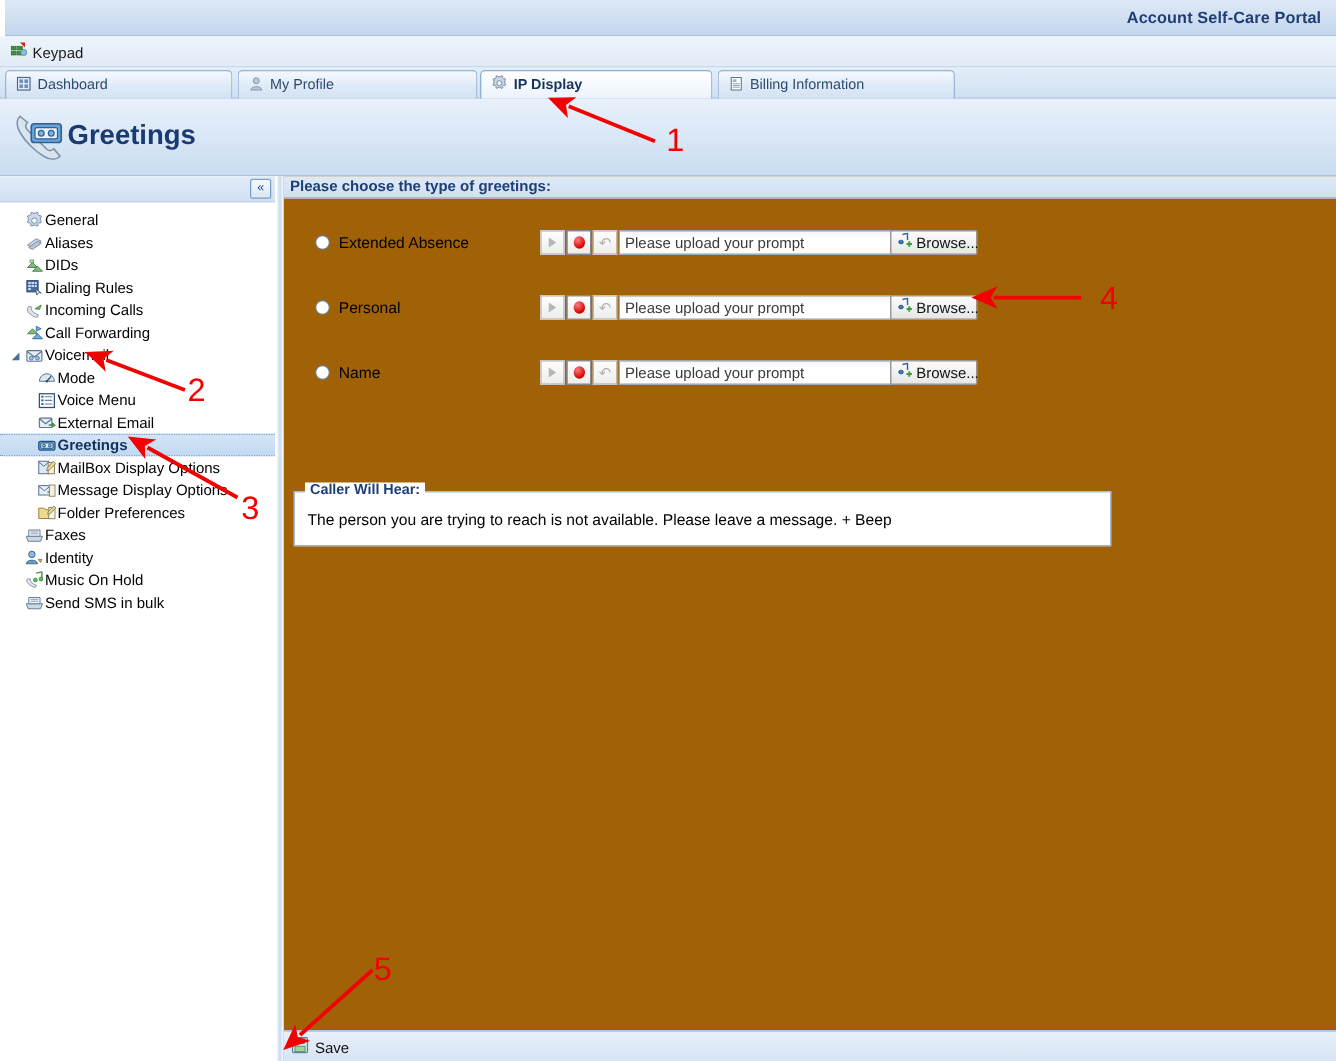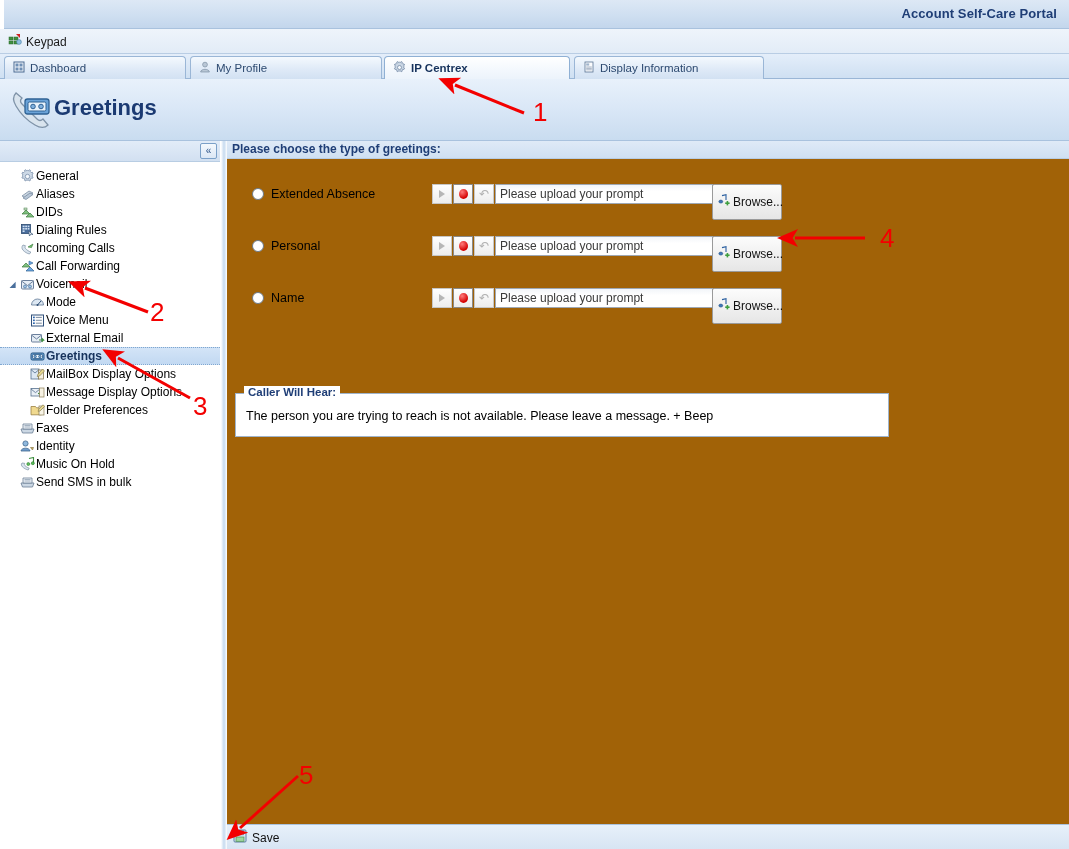--- a/index.html
+++ b/index.html
@@ -178,21 +178,21 @@
     background: linear-gradient(to bottom, #f2f5f9, #ffffff 35%);
     font-family: "Liberation Sans", sans-serif;
     font-size: 12px; color: #3a3a3a;
     padding: 0 4px;
     outline: none;
   }
   .prompt-input::placeholder { color: #3a3a3a; opacity: 1; }
 
   .browse-btn {
     position: absolute; left: 485px; top: 5px;
-    height: 36px; width: 70px;
+    height: 20px; width: 70px;
     border: 1px solid #9a9a9a; border-radius: 2px;
     background: linear-gradient(to bottom, #fcfcfc, #e6e6e6);
     display: flex; align-items: center; gap: 3px;
     padding: 0 4px;
     font-size: 12px; color: #111;
   }
 
   
   .hear-fs {
     position: absolute; left: 8px; top: 252px;
@@ -276,33 +276,33 @@
       </span>
       <span>My Profile</span>
     </div>
     <div class="tab active" style="left:384px;width:186px;">
       <span>
         <svg width="13" height="13" viewBox="0 0 13 13">
           <path d="M6.5 1.2 l1.1 .25 .55-.95 1.2 .7 -.3 1.05 .85 .85 1.05-.3 .7 1.2 -.95 .55 .25 1.1 -.25 1.1 .95 .55 -.7 1.2 -1.05-.3 -.85 .85 .3 1.05 -1.2 .7 -.55-.95 -1.1 .25 -1.1-.25 -.55 .95 -1.2-.7 .3-1.05 -.85-.85 -1.05 .3 -.7-1.2 .95-.55 -.25-1.1 .25-1.1 -.95-.55 .7-1.2 1.05 .3 .85-.85 -.3-1.05 1.2-.7 .55 .95 z" fill="#c9d6e4" stroke="#6c83a0" stroke-width=".7"></path>
           <circle cx="6.5" cy="6.5" r="2" fill="#f5f8fb" stroke="#6c83a0" stroke-width=".7"></circle>
         </svg>
       </span>
-      <span>IP Centrex</span>
+      <span>IP Display</span>
     </div>
     <div class="tab" style="left:574px;width:190px;">
       <span>
         <svg width="12" height="12" viewBox="0 0 12 12">
           <rect x="2" y="1" width="8" height="10" fill="#fbfcfd" stroke="#5a7493" stroke-width=".8"></rect>
           <rect x="3.2" y="2.4" width="3" height="2.2" fill="#9fb4cb"></rect>
           <line x1="3.2" y1="6" x2="8.8" y2="6" stroke="#8497ad" stroke-width=".7"></line>
           <line x1="3.2" y1="7.4" x2="8.8" y2="7.4" stroke="#8497ad" stroke-width=".7"></line>
           <line x1="3.2" y1="8.8" x2="8.8" y2="8.8" stroke="#8497ad" stroke-width=".7"></line>
         </svg>
       </span>
-      <span>Display Information</span>
+      <span>Billing Information</span>
     </div>
   </div>
 
   <div class="banner">
     <div style="position:absolute;left:8px;top:8px;">
       <svg width="46" height="46" viewBox="0 0 46 46">
         <path d="M8 6 C5 9 5 14 8 19 C12 26 20 34 27 38 C32 41 37 41 40 38 L35 32 C33 34 31 34 29 32 L14 17 C12 15 12 13 14 11 Z" fill="#d9e4ee" stroke="#7f93a8" stroke-width="1.3"></path>
         <rect x="17" y="12" width="24" height="15" rx="2.5" fill="#6ba3d8" stroke="#2f6294" stroke-width="1.3"></rect>
         <rect x="20" y="15" width="18" height="9" rx="1.5" fill="#e8f2fb" stroke="#2f6294" stroke-width="1"></rect>
         <circle cx="25" cy="19.5" r="2.3" fill="#7fb0de" stroke="#2f6294" stroke-width="1"></circle>

